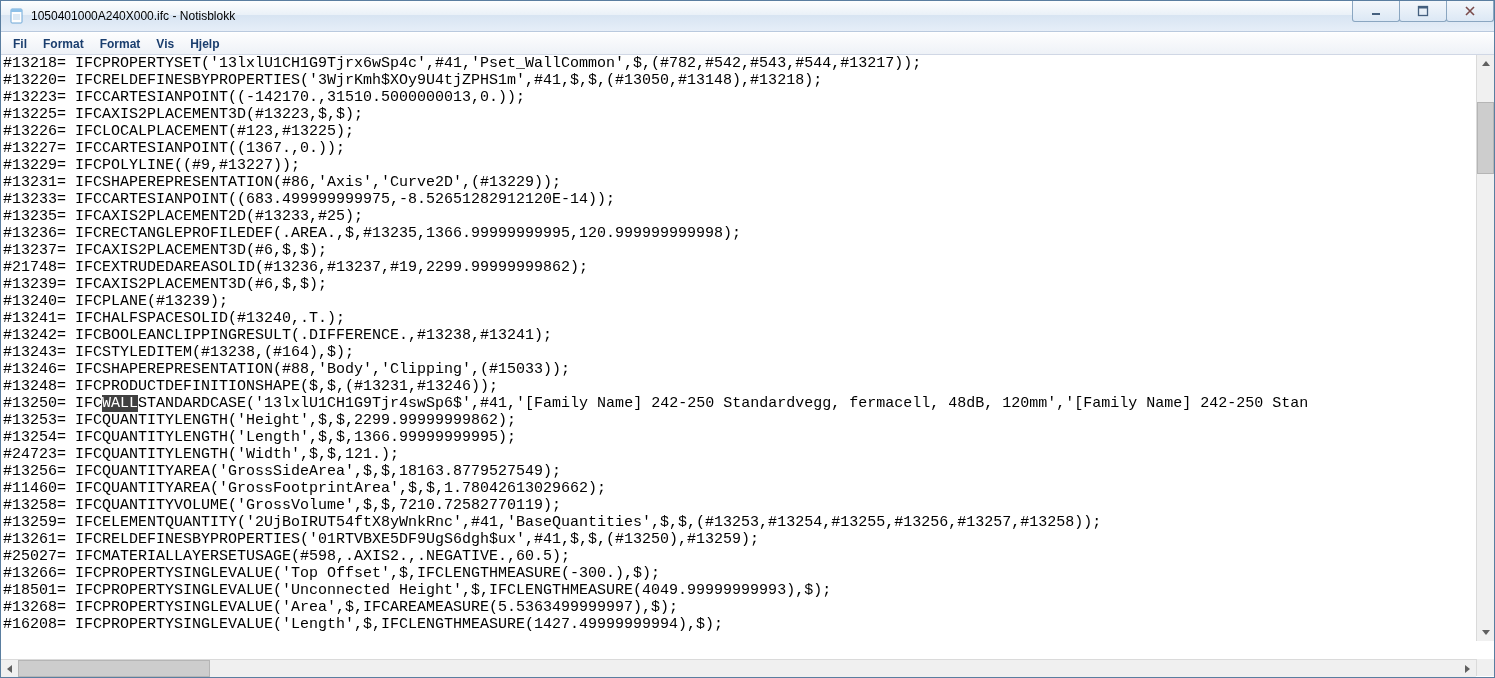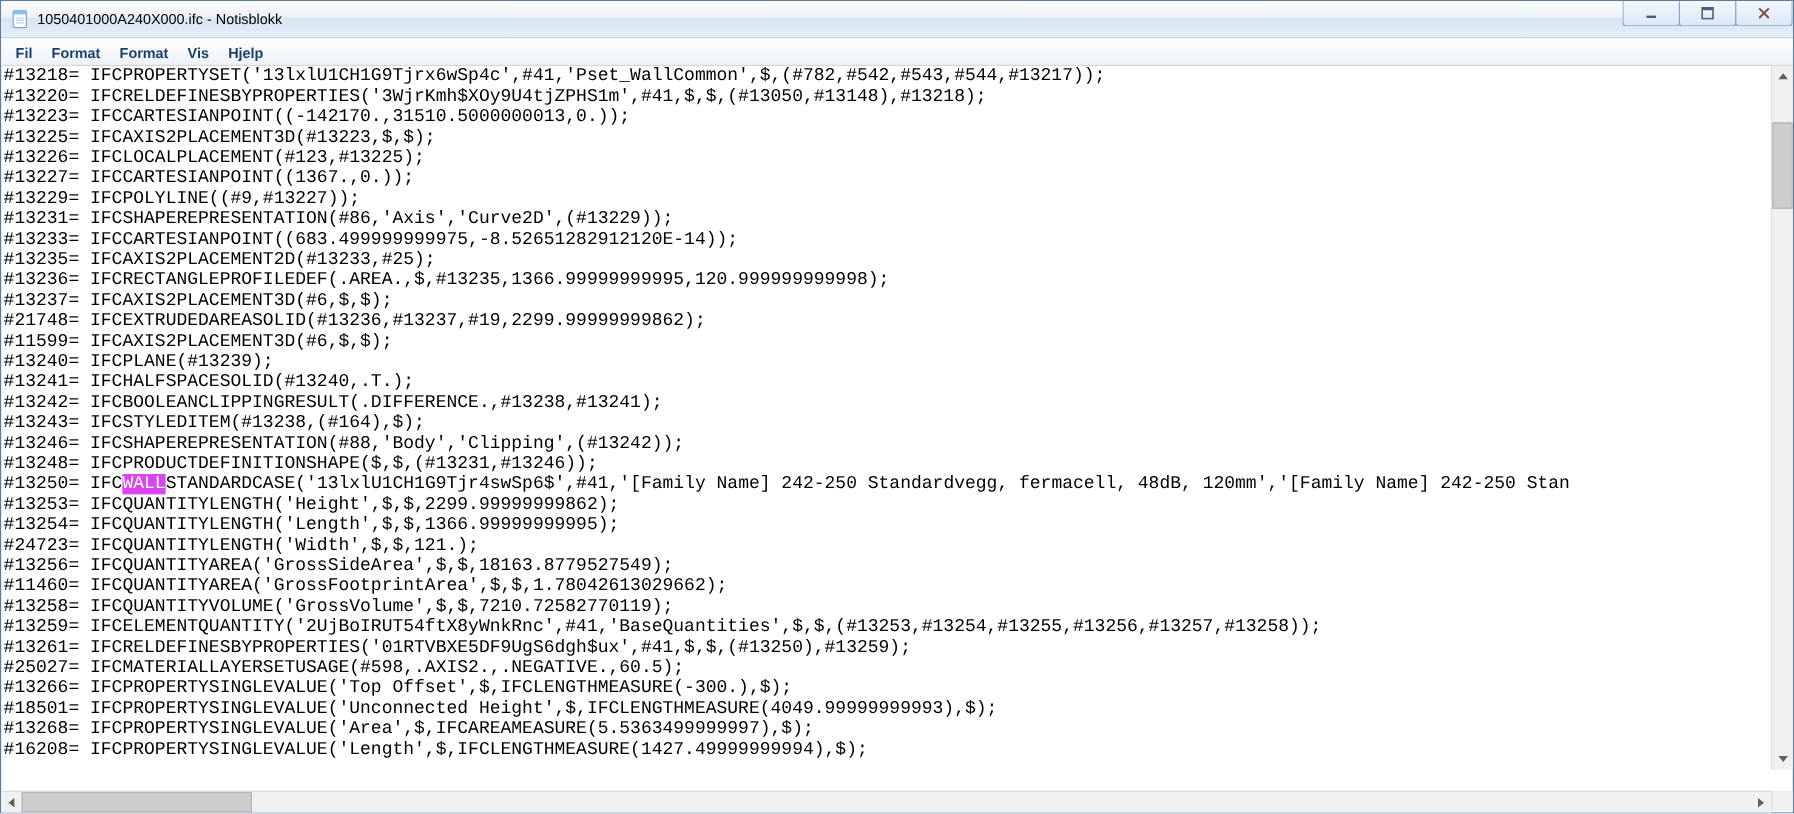--- a/index.html
+++ b/index.html
@@ -11,21 +11,21 @@
   .winbtns{display:flex;height:100%;align-items:flex-start;}
   .winbtn{width:46px;height:20px;margin-top:0;border:1px solid #8aa6c1;border-top:none;background:linear-gradient(to bottom,#f3f7fb,#dce8f5);display:flex;align-items:center;justify-content:center;border-radius:0 0 3px 3px;margin-left:-1px;}
   .winbtn.close{width:46px;}
   .winbtn svg{display:block;}
   .menubar{height:21px;background:linear-gradient(to bottom,#fdfdfe,#eef2f7);border-bottom:1px solid #d0d7e5;display:flex;align-items:center;padding:0 4px;border-top:1px solid #fff;font-weight:bold;}
   .menubar .menu{padding:2px 8px;color:#1a3e6e;font-size:12px;cursor:default;}
   .content-wrap{flex:1;display:flex;flex-direction:column;min-height:0;}
   .content{flex:1;overflow:hidden;position:relative;border:0;}
   .textarea{position:absolute;left:2px;right:0;top:0;bottom:0;padding:0 0 0 0;}
   pre.code{margin:0;font-family:Consolas,"Courier New",monospace;font-size:15px;line-height:17px;white-space:pre;color:#000;}
-  .hl{background:#d946ef;color:#fff;}
+  .hl{background:#404040;color:#fff;}
   .vscroll{position:absolute;right:0;top:0;bottom:18px;width:17px;background:#f0f0f0;border-left:1px solid #dadada;}
   .vscroll .arrow{height:17px;background:#f0f0f0;display:flex;align-items:center;justify-content:center;}
   .vscroll .track{position:absolute;top:17px;bottom:17px;left:0;right:0;background:#f0f0f0;}
   .vscroll .thumb{position:absolute;left:0;right:0;background:#cdcdcd;border:1px solid #b5b5b5;border-radius:0;}
   .hscroll{height:17px;background:#f0f0f0;border-top:1px solid #dadada;display:flex;align-items:center;position:relative;}
   .hscroll .arrow{width:17px;height:17px;display:flex;align-items:center;justify-content:center;background:#f0f0f0;}
   .hscroll .track{flex:1;position:relative;height:100%;background:#f0f0f0;}
   .hscroll .thumb{position:absolute;top:0;bottom:0;background:#cdcdcd;border:1px solid #b5b5b5;}
   .corner{width:17px;height:17px;background:#f0f0f0;border-left:1px solid #dadada;}
   .tri{width:0;height:0;}
@@ -88,26 +88,26 @@
 <span>#13225= IFCAXIS2PLACEMENT3D(#13223,$,$);</span>
 <span>#13226= IFCLOCALPLACEMENT(#123,#13225);</span>
 <span>#13227= IFCCARTESIANPOINT((1367.,0.));</span>
 <span>#13229= IFCPOLYLINE((#9,#13227));</span>
 <span>#13231= IFCSHAPEREPRESENTATION(#86,'Axis','Curve2D',(#13229));</span>
 <span>#13233= IFCCARTESIANPOINT((683.499999999975,-8.52651282912120E-14));</span>
 <span>#13235= IFCAXIS2PLACEMENT2D(#13233,#25);</span>
 <span>#13236= IFCRECTANGLEPROFILEDEF(.AREA.,$,#13235,1366.99999999995,120.999999999998);</span>
 <span>#13237= IFCAXIS2PLACEMENT3D(#6,$,$);</span>
 <span>#21748= IFCEXTRUDEDAREASOLID(#13236,#13237,#19,2299.99999999862);</span>
-<span>#11599= IFCAXIS2PLACEMENT3D(#6,$,$);</span>
+<span>#13239= IFCAXIS2PLACEMENT3D(#6,$,$);</span>
 <span>#13240= IFCPLANE(#13239);</span>
 <span>#13241= IFCHALFSPACESOLID(#13240,.T.);</span>
 <span>#13242= IFCBOOLEANCLIPPINGRESULT(.DIFFERENCE.,#13238,#13241);</span>
 <span>#13243= IFCSTYLEDITEM(#13238,(#164),$);</span>
-<span>#13246= IFCSHAPEREPRESENTATION(#88,'Body','Clipping',(#13242));</span>
+<span>#13246= IFCSHAPEREPRESENTATION(#88,'Body','Clipping',(#15033));</span>
 <span>#13248= IFCPRODUCTDEFINITIONSHAPE($,$,(#13231,#13246));</span>
 <span><span>#13250= IFC</span><span class="hl">WALL</span><span>STANDARDCASE('13lxlU1CH1G9Tjr4swSp6$',#41,'[Family Name] 242-250 Standardvegg, fermacell, 48dB, 120mm','[Family Name] 242-250 Stan</span></span>
 <span>#13253= IFCQUANTITYLENGTH('Height',$,$,2299.99999999862);</span>
 <span>#13254= IFCQUANTITYLENGTH('Length',$,$,1366.99999999995);</span>
 <span>#24723= IFCQUANTITYLENGTH('Width',$,$,121.);</span>
 <span>#13256= IFCQUANTITYAREA('GrossSideArea',$,$,18163.8779527549);</span>
 <span>#11460= IFCQUANTITYAREA('GrossFootprintArea',$,$,1.78042613029662);</span>
 <span>#13258= IFCQUANTITYVOLUME('GrossVolume',$,$,7210.72582770119);</span>
 <span>#13259= IFCELEMENTQUANTITY('2UjBoIRUT54ftX8yWnkRnc',#41,'BaseQuantities',$,$,(#13253,#13254,#13255,#13256,#13257,#13258));</span>
 <span>#13261= IFCRELDEFINESBYPROPERTIES('01RTVBXE5DF9UgS6dgh$ux',#41,$,$,(#13250),#13259);</span>

